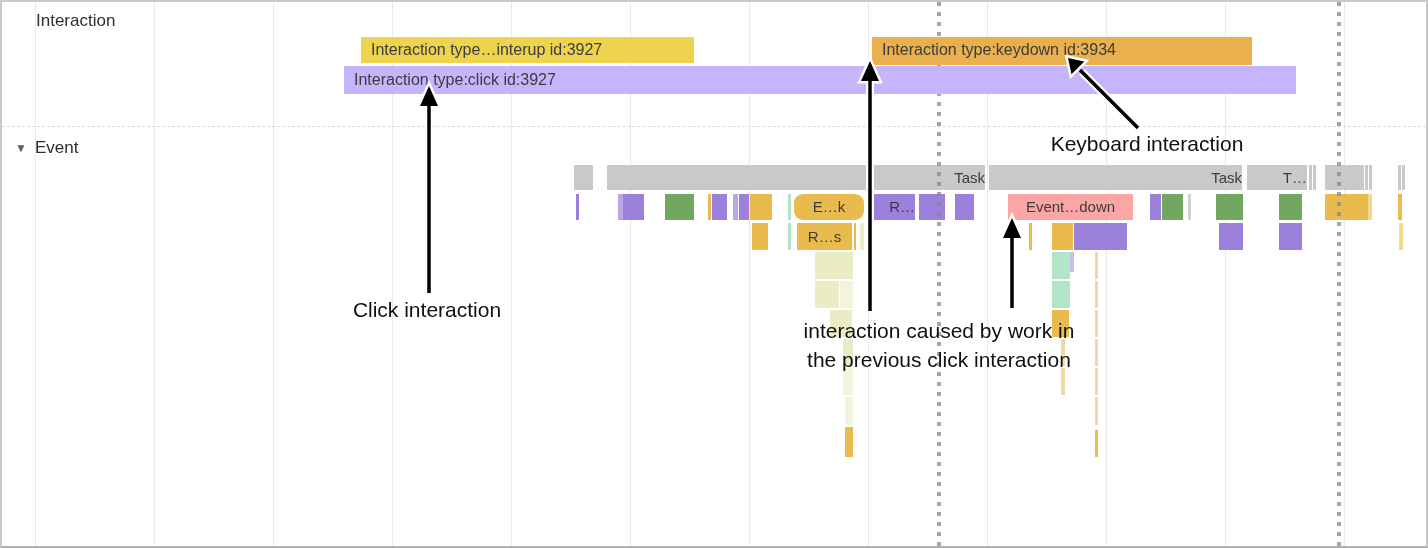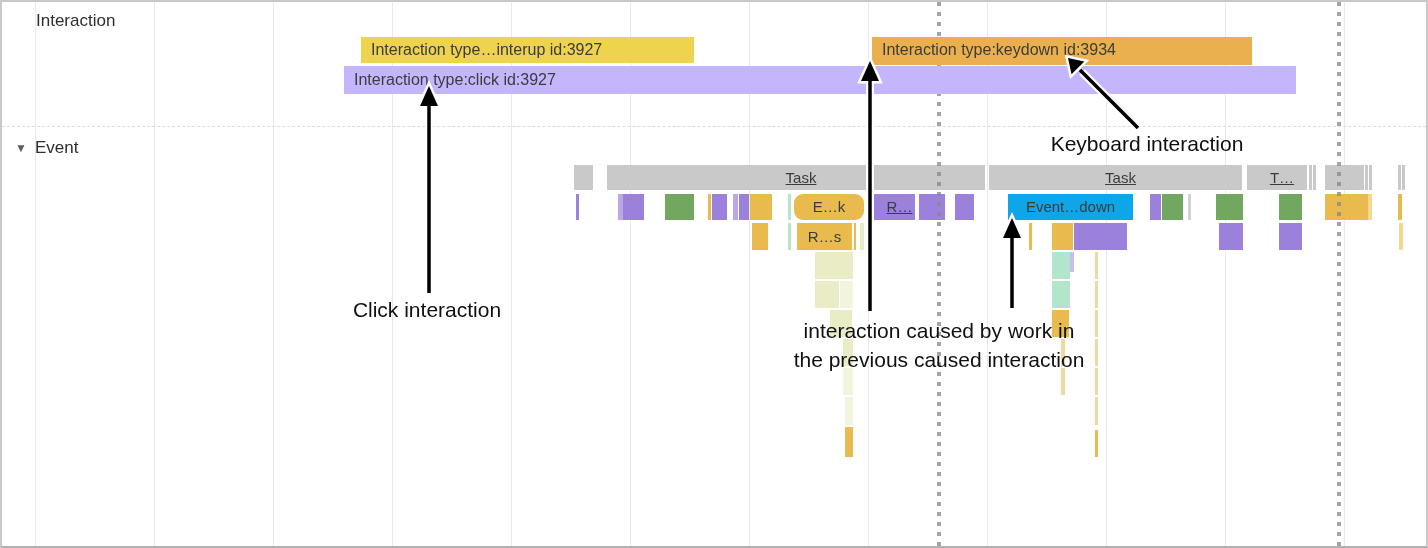--- a/index.html
+++ b/index.html
@@ -12,21 +12,21 @@
   .gridline { position:absolute; top:0; bottom:0; width:1px; background:#e9e9e9; z-index:1; }
   .separator { position:absolute; left:0; right:0; top:124px; border-top:1px dashed #dcdcdc; z-index:1; }
   .track-label { position:absolute; font-size:17px; color:#2e2e2e; z-index:2; }
   #interactions-label { left:34px; top:9px; }
   #main-label { left:13px; top:136px; }
   #main-label .tri { font-size:12px; color:#5f5f5f; margin-right:8px; vertical-align:1px; cursor:pointer; }
   .bar { position:absolute; box-sizing:border-box; overflow:hidden; white-space:nowrap;
          font-size:15px; color:#3c3c3c; }
   .ibar { z-index:6; font-size:16px; padding-left:10px; }
   .fbar { z-index:3; }
-  .fbar.tl { text-align:center; padding-left:10px;text-decoration:underline; }
+  .fbar.tl { text-align:right; padding-left:10px; }
   .fbar.tc { text-align:center; }
   .guide { position:absolute; top:0; bottom:0; width:4px; z-index:4;
     background:repeating-linear-gradient(to bottom, rgba(135,135,135,.75) 0 4px, transparent 4px 10px); }
   #arrow-layer { position:absolute; left:0; top:0; z-index:9; pointer-events:none; }
   .note { position:absolute; z-index:10; font-size:21px; color:#101010; text-align:center; line-height:29px; }
   #note-click { left:275px; top:293px; width:300px; }
   #note-keyboard { left:995px; top:127px; width:300px; }
   #note-delay { left:762px; top:314px; width:350px; }
 </style>
 </head>
@@ -80,21 +80,21 @@
       <div class="bar fbar tc" style="left: 706px; top: 192px; width: 3px; height: 26px; line-height: 26px; background: rgb(233, 186, 77);"></div>
       <div class="bar fbar tc" style="left: 710px; top: 192px; width: 15px; height: 26px; line-height: 26px; background: rgb(155, 128, 220);"></div>
       <div class="bar fbar tc" style="left: 731px; top: 192px; width: 5px; height: 26px; line-height: 26px; background: rgb(187, 167, 232);"></div>
       <div class="bar fbar tc" style="left: 737px; top: 192px; width: 10px; height: 26px; line-height: 26px; background: rgb(155, 128, 220);"></div>
       <div class="bar fbar tc" style="left: 748px; top: 192px; width: 22px; height: 26px; line-height: 26px; background: rgb(233, 186, 77);"></div>
       <div class="bar fbar tc" style="left: 786px; top: 192px; width: 3px; height: 26px; line-height: 26px; background: rgb(178, 229, 201);"></div>
       <div class="bar fbar tc" style="left: 792px; top: 192px; width: 70px; height: 26px; line-height: 26px; background: rgb(233, 186, 77); border-radius: 9px;">E…k</div>
       <div class="bar fbar tl" style="left: 872px; top: 192px; width: 41px; height: 26px; line-height: 26px; background: rgb(155, 128, 220);">R…</div>
       <div class="bar fbar tc" style="left: 917px; top: 192px; width: 26px; height: 26px; line-height: 26px; background: rgb(155, 128, 220);"></div>
       <div class="bar fbar tc" style="left: 953px; top: 192px; width: 19px; height: 26px; line-height: 26px; background: rgb(155, 128, 220);"></div>
-      <div class="bar fbar tc" style="left: 1006px; top: 192px; width: 125px; height: 26px; line-height: 26px; background: #0ea5e9;">Event…down</div>
+      <div class="bar fbar tc" style="left: 1006px; top: 192px; width: 125px; height: 26px; line-height: 26px; background: #fca5a5;">Event…down</div>
       <div class="bar fbar tc" style="left: 1148px; top: 192px; width: 11px; height: 26px; line-height: 26px; background: rgb(155, 128, 220);"></div>
       <div class="bar fbar tc" style="left: 1160px; top: 192px; width: 21px; height: 26px; line-height: 26px; background: rgb(114, 167, 95);"></div>
       <div class="bar fbar tc" style="left: 1186px; top: 192px; width: 3px; height: 26px; line-height: 26px; background: rgb(210, 210, 210);"></div>
       <div class="bar fbar tc" style="left: 1214px; top: 192px; width: 27px; height: 26px; line-height: 26px; background: rgb(114, 167, 95);"></div>
       <div class="bar fbar tc" style="left: 1277px; top: 192px; width: 23px; height: 26px; line-height: 26px; background: rgb(114, 167, 95);"></div>
       <div class="bar fbar tc" style="left: 1323px; top: 192px; width: 43px; height: 26px; line-height: 26px; background: rgb(233, 186, 77);"></div>
       <div class="bar fbar tc" style="left: 1366px; top: 192px; width: 4px; height: 26px; line-height: 26px; background: rgb(243, 217, 142);"></div>
       <div class="bar fbar tc" style="left: 1396px; top: 192px; width: 4px; height: 26px; line-height: 26px; background: rgb(233, 186, 77);"></div>
       <div class="bar fbar tc" style="left: 750px; top: 221px; width: 16px; height: 27px; line-height: 27px; background: rgb(233, 186, 77);"></div>
       <div class="bar fbar tc" style="left: 786px; top: 221px; width: 3px; height: 27px; line-height: 27px; background: rgb(178, 229, 201);"></div>
@@ -158,16 +158,16 @@
       <polygon points="1010,216 1001,236 1019,236" fill="#000" stroke="#fff" stroke-width="5"></polygon>
       <line x1="1010" y1="306" x2="1010" y2="236" stroke="#000" stroke-width="3.5"></line>
       <polygon points="1010,216 1001,236 1019,236" fill="#000"></polygon>
     </g>
   </svg>
 
   <div class="note" id="note-keyboard">Keyboard interaction</div>
   <div class="note" id="note-click">Click interaction</div>
   <div class="note" id="note-delay">
     <div>interaction caused by work in</div>
-    <div>the previous caused interaction</div>
+    <div>the previous click interaction</div>
   </div>
 
 </div>
 
 </body></html>

